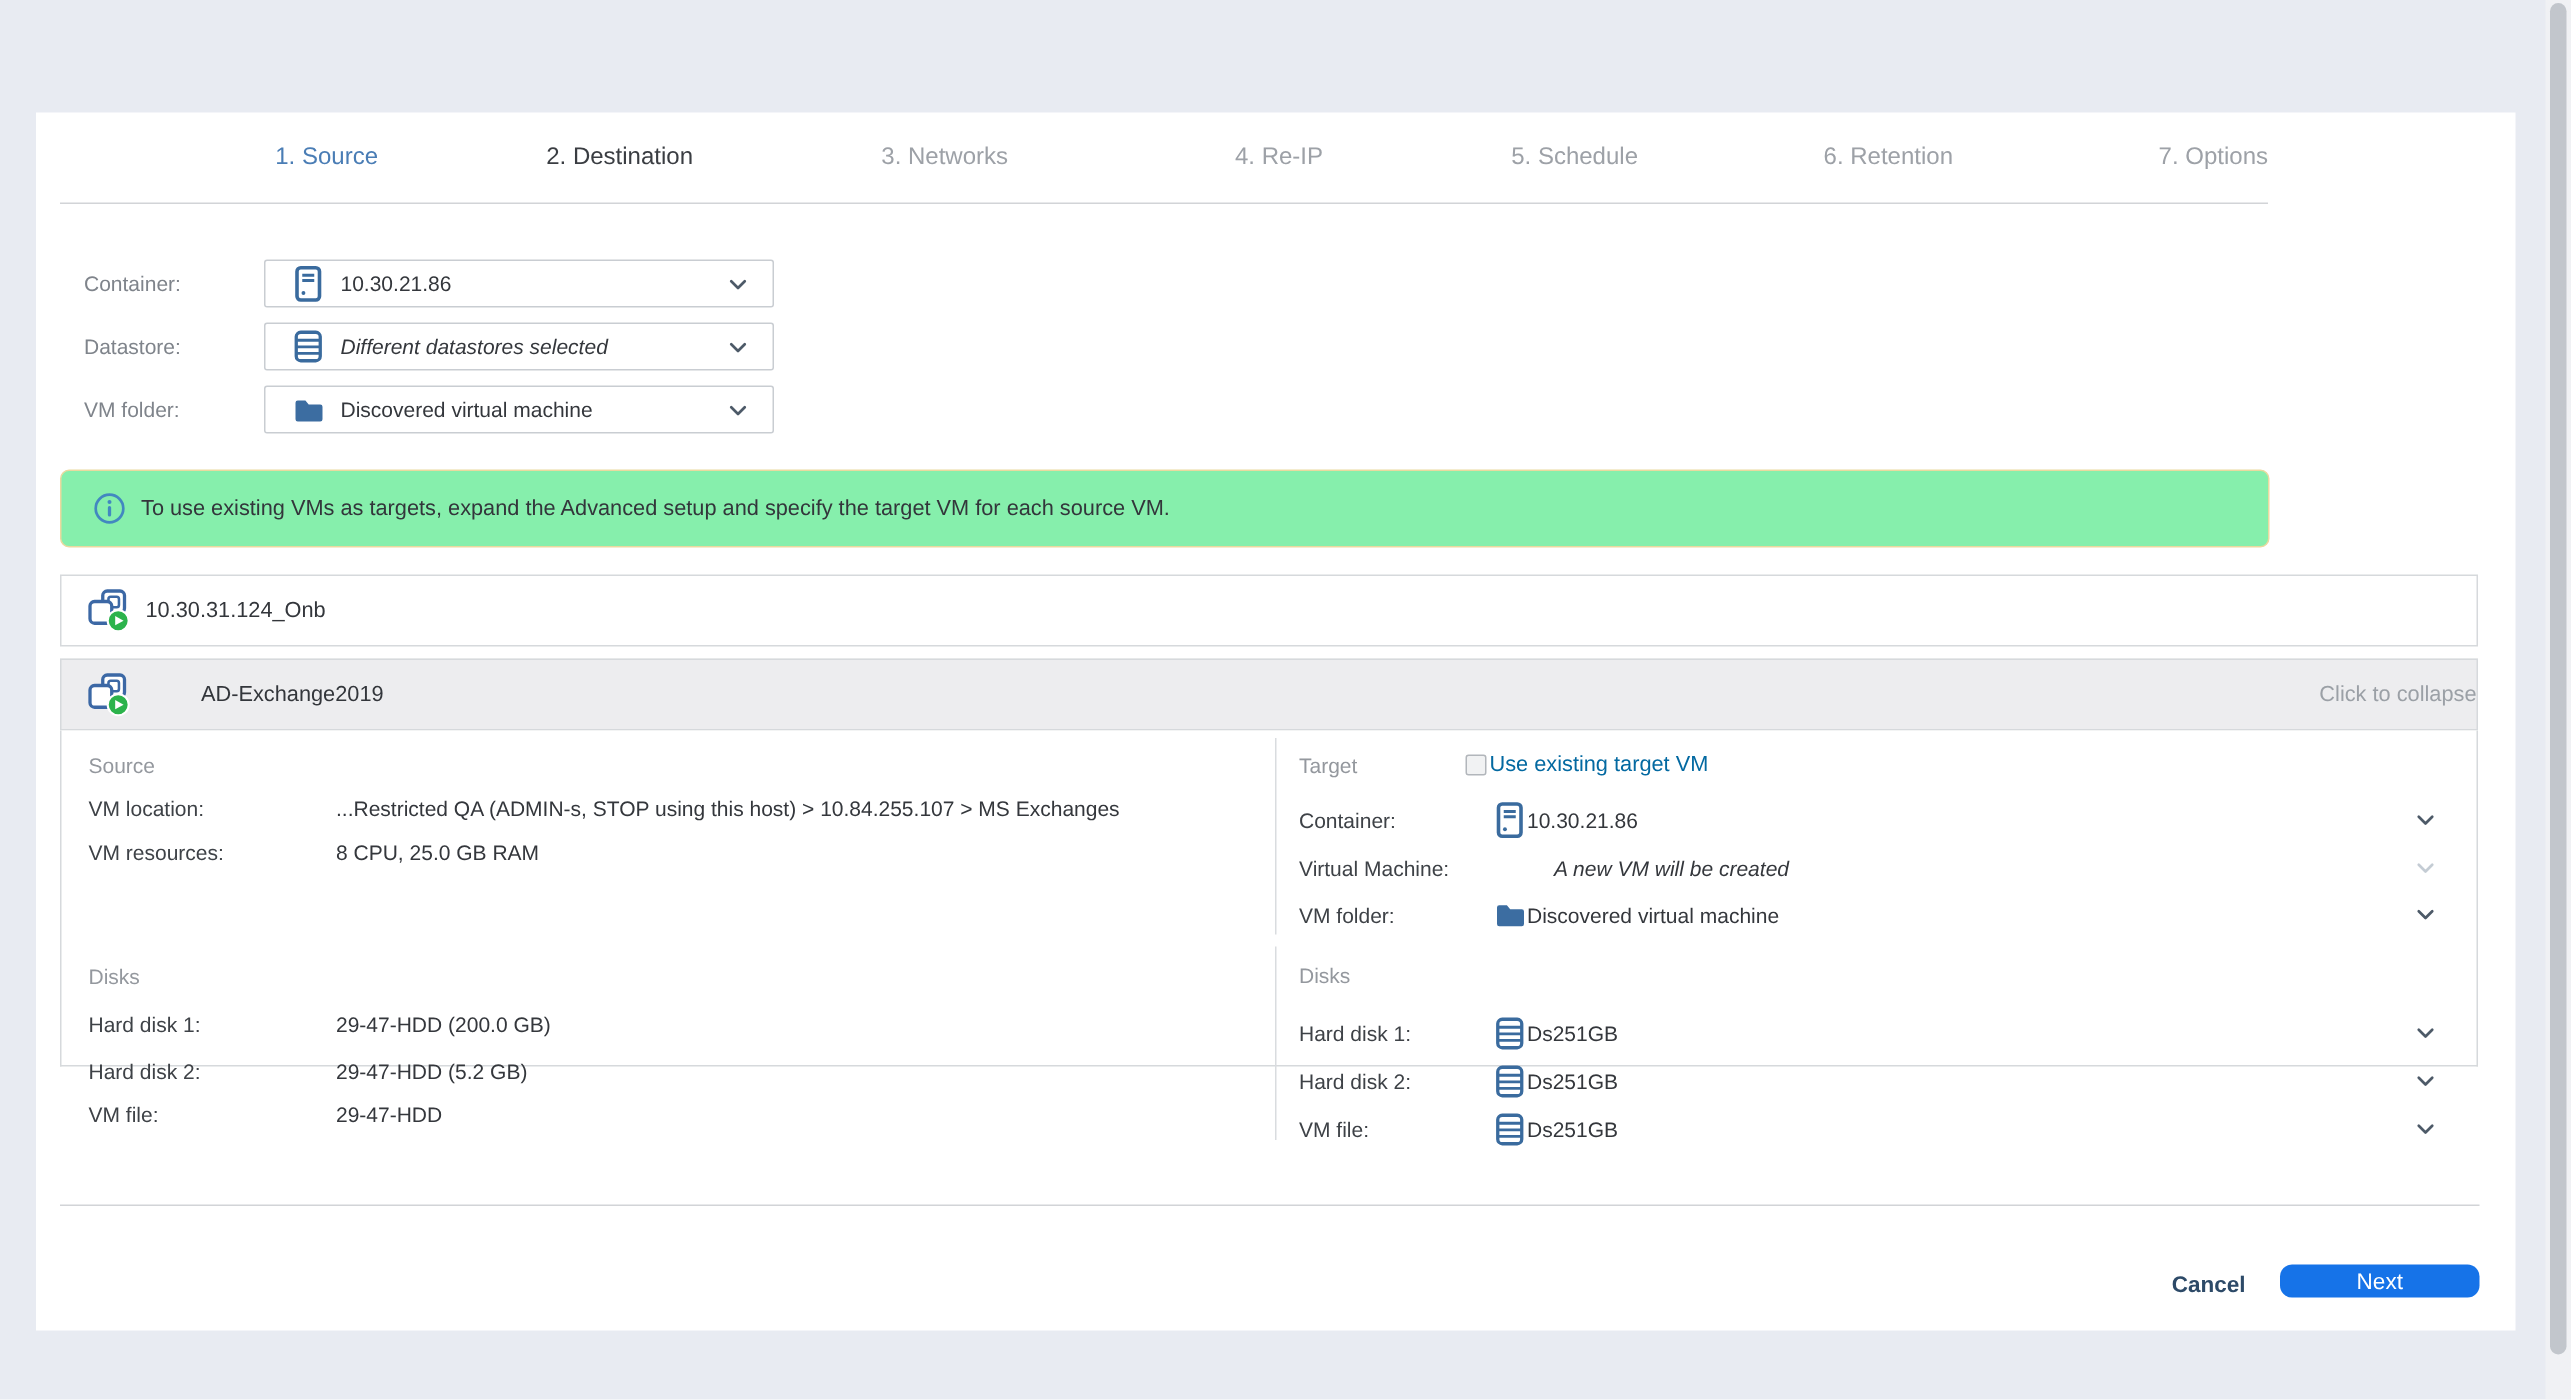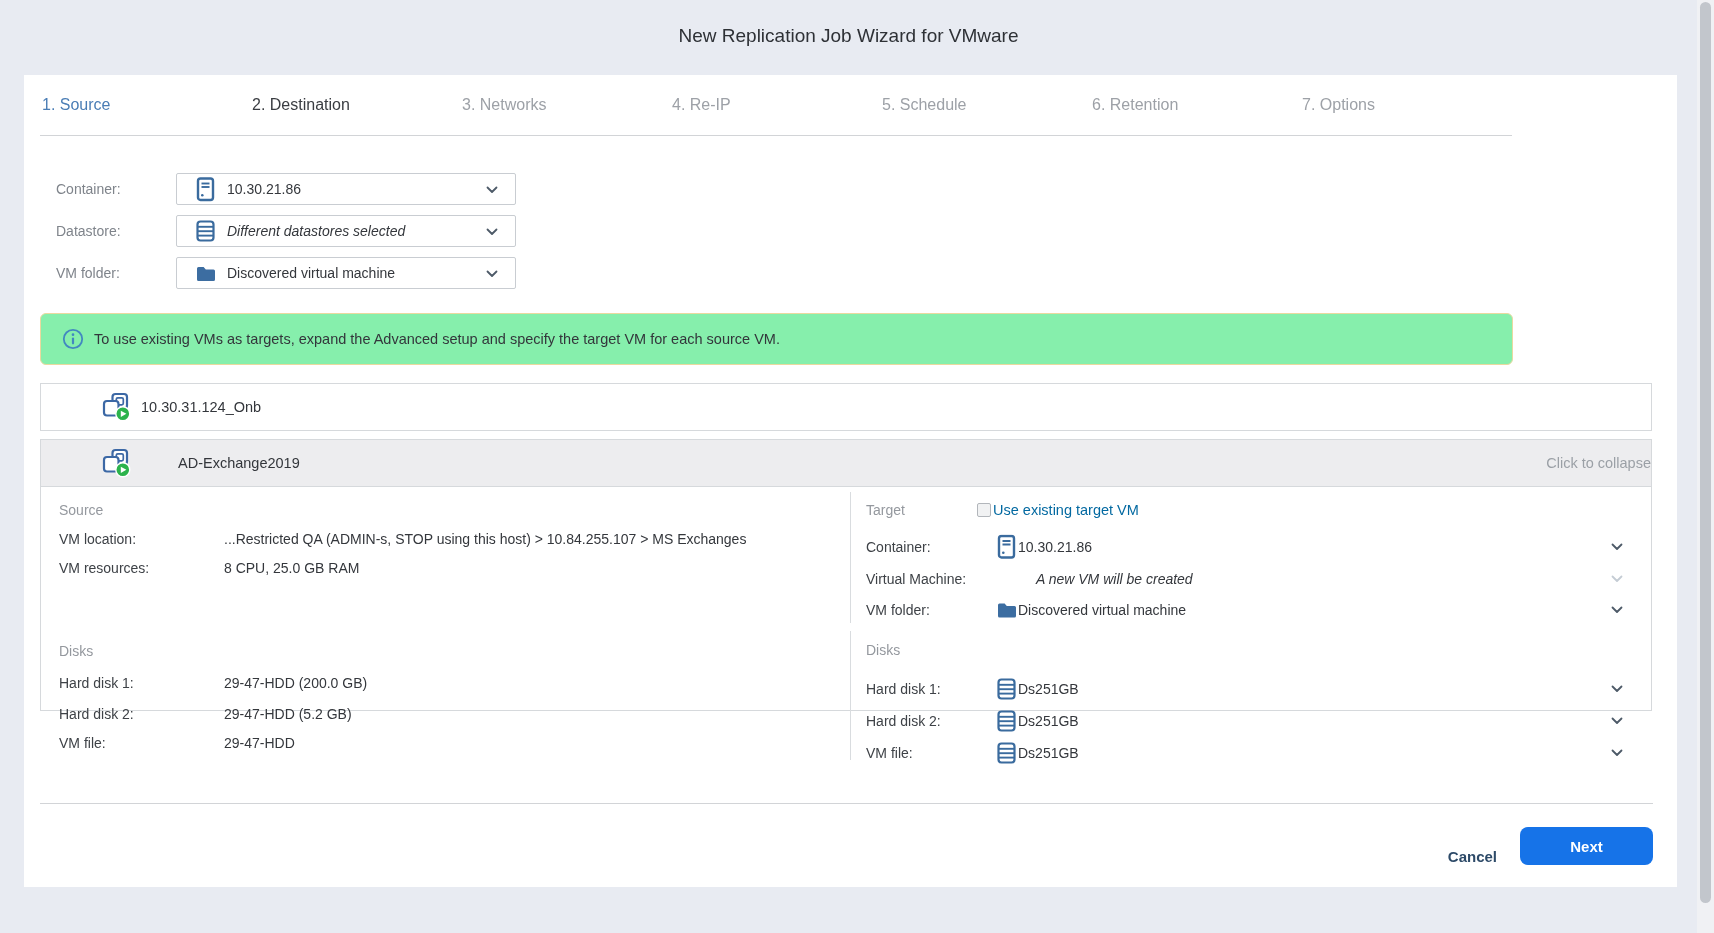--- a/index.html
+++ b/index.html
@@ -9,21 +9,21 @@
     color:#34373c; -webkit-font-smoothing:antialiased;
   }
   .window-title {
     position:absolute; top:25px; left:0; width:1697px; text-align:center;
     font-size:19px; color:#2e3136;
   }
   .card { position:absolute; left:24px; top:75px; width:1653px; height:812px; background:#ffffff; }
 
   
   .tabs { position:absolute; left:18px; top:0; width:1470px; height:60px; display:flex; }
-  .tab { width:210px; text-align:left; line-height:60px; font-size:16px; color:#9da1a7; cursor:pointer; }
+  .tab { width:210px; text-align:right; line-height:60px; font-size:16px; color:#9da1a7; cursor:pointer; }
   .tab.done { color:#4a7db5; }
   .tab.active { color:#3a3d42; }
   .tabs-divider { position:absolute; left:16px; top:60px; width:1472px; height:1px; background:#d2d4d7; }
 
   
   .field-label { position:absolute; left:32px; height:32px; display:flex; align-items:center; font-size:14px; color:#7f848b; white-space:nowrap; }
   .select-box {
     position:absolute; left:152px; width:340px; height:32px; box-sizing:border-box;
     border:1px solid #c9cdd2; border-radius:2px; background:#fff;
     display:flex; align-items:center; padding-left:19px; cursor:pointer;
@@ -38,21 +38,21 @@
     position:absolute; left:16px; top:238px; width:1473px; height:52px; box-sizing:border-box;
     background:#86efac; border:1px solid #ead99f; border-radius:6px;
     display:flex; align-items:center;
   }
   .banner-icon { margin-left:21px; display:flex; }
   .banner-text { margin-left:10px; font-size:14.5px; color:#33363b; }
 
   
   .vm-row {
     position:absolute; left:16px; width:1612px; height:48px; box-sizing:border-box;
-    border:1px solid #d6d9dc; background:#fff; display:flex; align-items:center; cursor:pointer;padding-left:44px;
+    border:1px solid #d6d9dc; background:#fff; display:flex; align-items:center; cursor:pointer;
   }
   .vm-row.expanded-header { background:#ededef;gap:37px; }
   .vm-ic { margin-left:17px; display:flex; }
   .vm-name { margin-left:10px; font-size:14.5px; color:#33363b; white-space:nowrap; }
   .collapse-hint { margin-left:auto; font-size:14.5px; color:#9ba0a6; }
 
   
   .detail-panel {
     position:absolute; left:16px; top:412px; width:1612px; height:224px; box-sizing:border-box;
     border:1px solid #d6d9dc; border-top:none; background:#fff;
@@ -78,22 +78,22 @@
     width:14px; height:14px; box-sizing:border-box; border:1px solid #b2b6bb;
     background:#f1f2f3; border-radius:2px; cursor:pointer;
   }
   .checkbox-label { margin-left:2px; font-size:14.5px; color:#0369a1; white-space:nowrap; }
 
   
   .footer-divider { position:absolute; left:16px; top:728px; width:1613px; height:1px; background:#d2d4d7; }
   .footer { position:absolute; left:16px; top:752px; width:1613px; height:38px; display:flex; justify-content:flex-end; align-items:flex-end; gap:23px; }
   .cancel-link { font-size:15px; font-weight:bold; color:#2d4a68; cursor:pointer; }
   .next-button {
-    width:133px; height:38px; border-radius:8px; background:#1673e8; color:#fff;
-    font-size:15px; font-weight:bold; display:flex; align-items:center; justify-content:center; cursor:pointer;
+    width:133px; height:22px; border-radius:8px; background:#1673e8; color:#fff;
+    font-size:15px; font-weight:normal; display:flex; align-items:center; justify-content:center; cursor:pointer;
   }
 
   
   .scrollbar-track { position:absolute; right:0; top:0; width:17px; height:933px; background:#f0f1f4; }
   .scrollbar-thumb { position:absolute; right:3px; top:2px; width:11px; height:901px; border-radius:6px; background:#c2c6cc; }
 </style>
 </head>
 <body>
 
 <svg width="0" height="0" style="position:absolute">
@@ -126,21 +126,20 @@
       <rect x="9.9" y="9.4" width="2.2" height="7" rx="1.1" fill="#4288c0"></rect>
     </g>
     <g id="ic-chev">
       <path d="M1.5 1.5 L6 6 L10.5 1.5" fill="none" stroke="currentColor" stroke-width="1.8" stroke-linecap="round" stroke-linejoin="round"></path>
     </g>
   </defs>
 </svg>
 
 <div class="screen">
 
-  <div class="window-title">New Replication Job Wizard for VMware</div>
 
   <div class="card">
 
     <div class="tabs">
       <div class="tab done">1. Source</div>
       <div class="tab active">2. Destination</div>
       <div class="tab">3. Networks</div>
       <div class="tab">4. Re-IP</div>
       <div class="tab">5. Schedule</div>
       <div class="tab">6. Retention</div>

